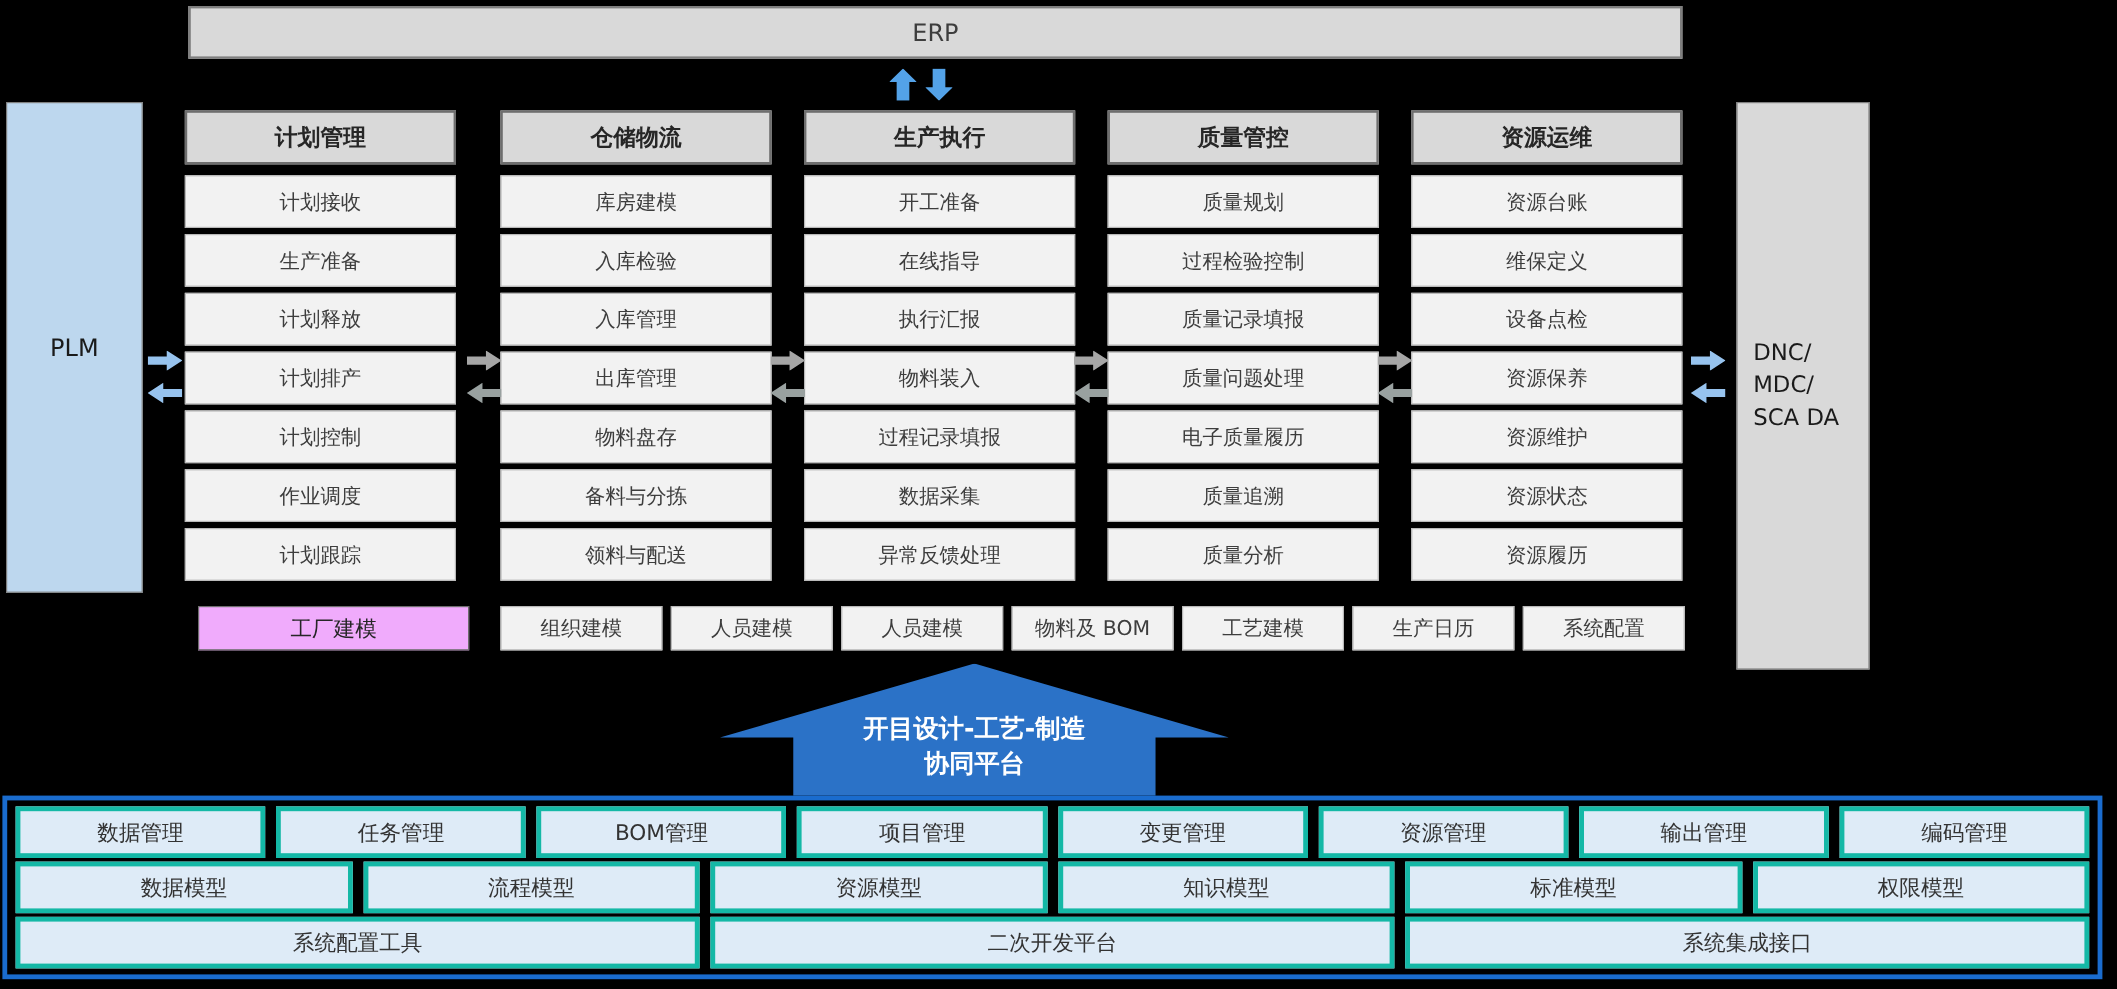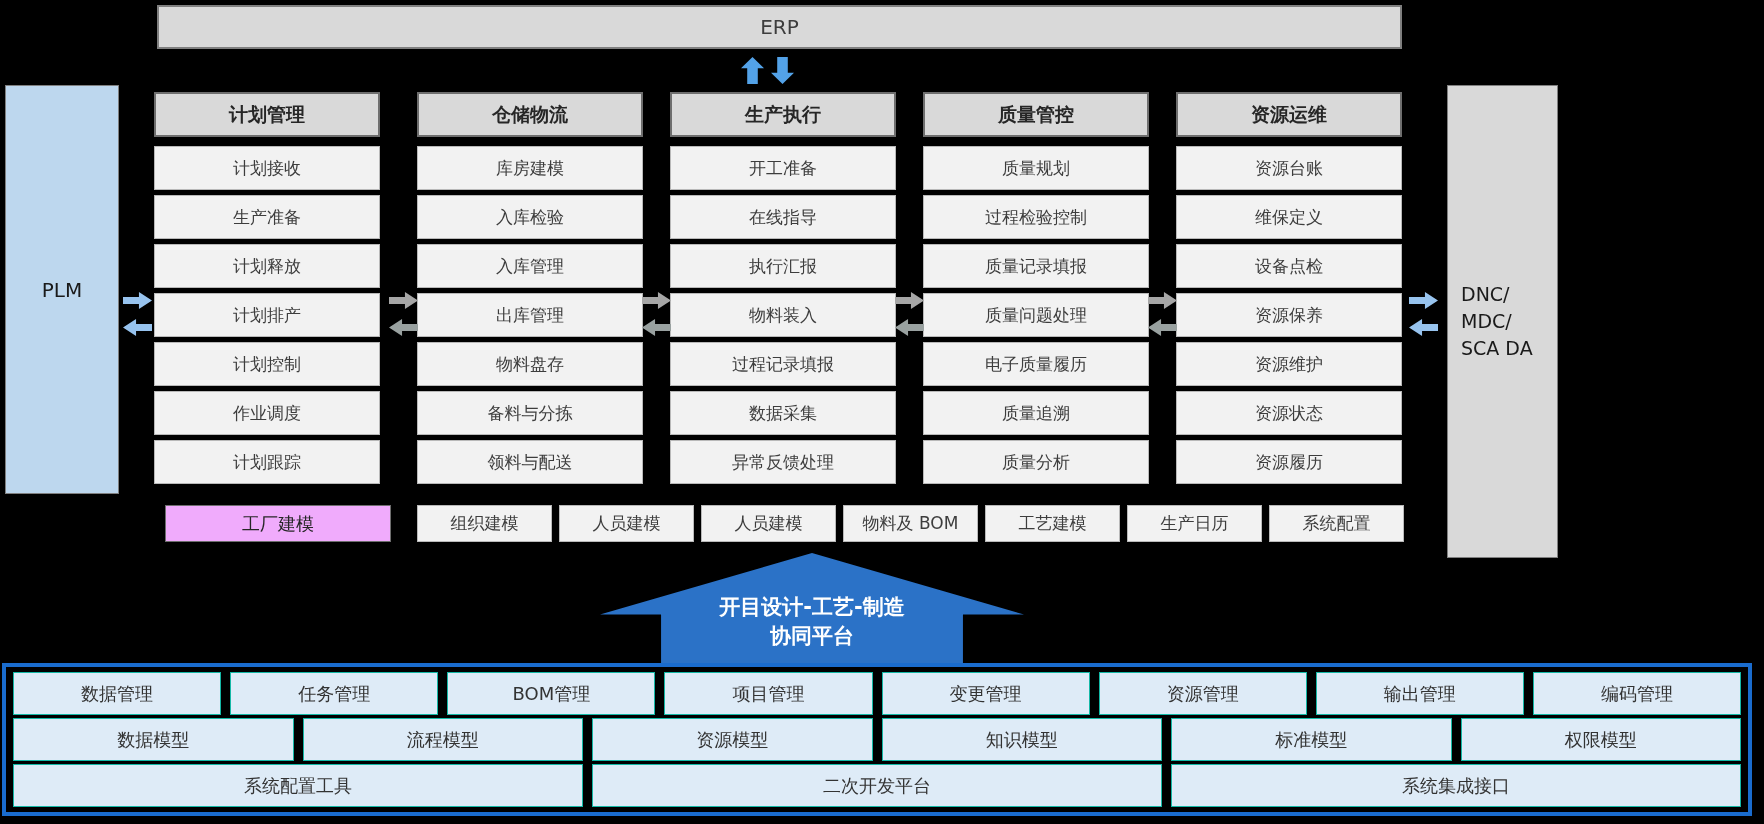--- a/index.html
+++ b/index.html
@@ -53,21 +53,21 @@
     clip-path:polygon(50% 0,100% 54%,85.6% 54%,85.6% 100%,14.4% 100%,14.4% 54%,0 54%);}
   .big-arrow-text{position:absolute;left:600px;top:593px;width:424px;text-align:center;color:#FFFFFF;
     font-weight:bold;font-size:21px;line-height:29px;}
   .big-arrow-text span{display:block;}
 
   
   .bottom-block{position:absolute;left:2px;top:663px;width:1750px;height:153px;border:4px solid #1A6CCE;
     background:#000;box-sizing:content-box;display:flex;flex-direction:column;justify-content:space-between;
     padding:5px 7px;box-sizing:border-box;}
   .b-row{display:flex;gap:9px;height:43px;}
-  .b-box{flex:1;background:#DEEBF7;border:1px solid #14b8a6;box-sizing:border-box;display:flex;
+  .b-box{flex:1;background:#DEEBF7;border:4px solid #14b8a6;box-sizing:border-box;display:flex;
     align-items:center;justify-content:center;font-size:18px;color:#333333;}
 </style>
 </head>
 <body>
 
 <div class="canvas">
 
   <div class="erp-bar">ERP</div>
   <div class="arr-up"></div>
   <div class="arr-down"></div>

